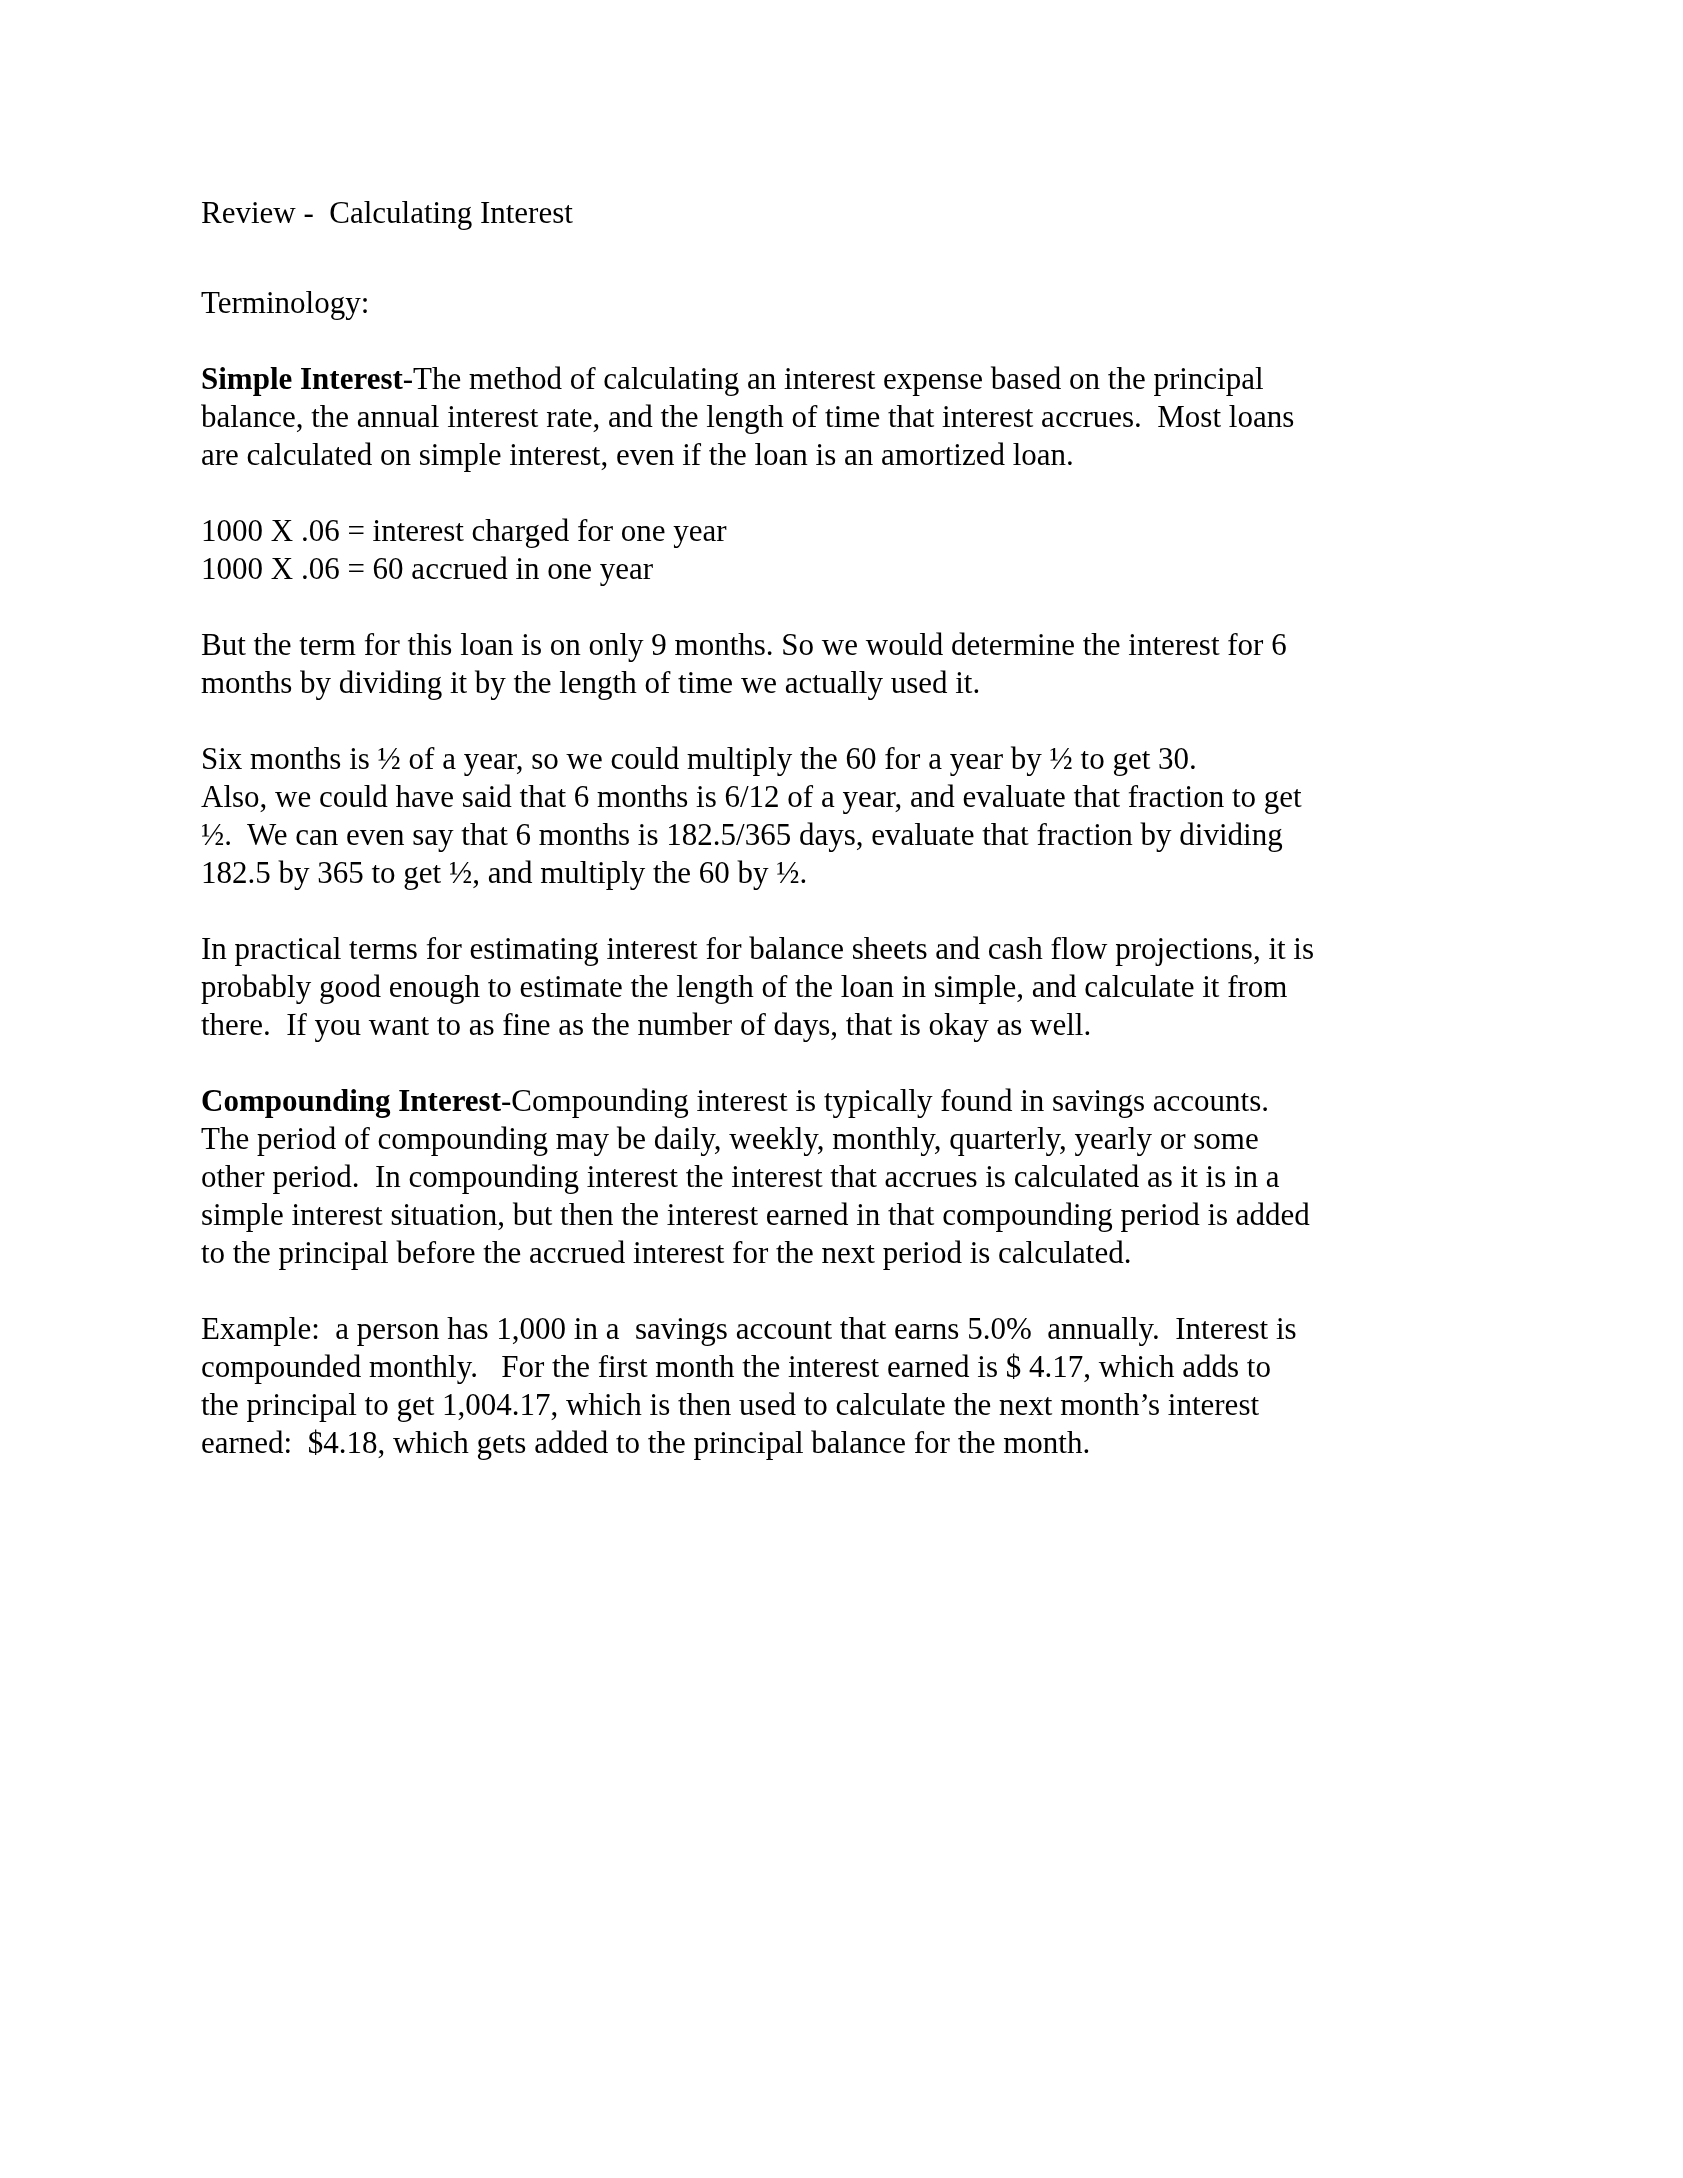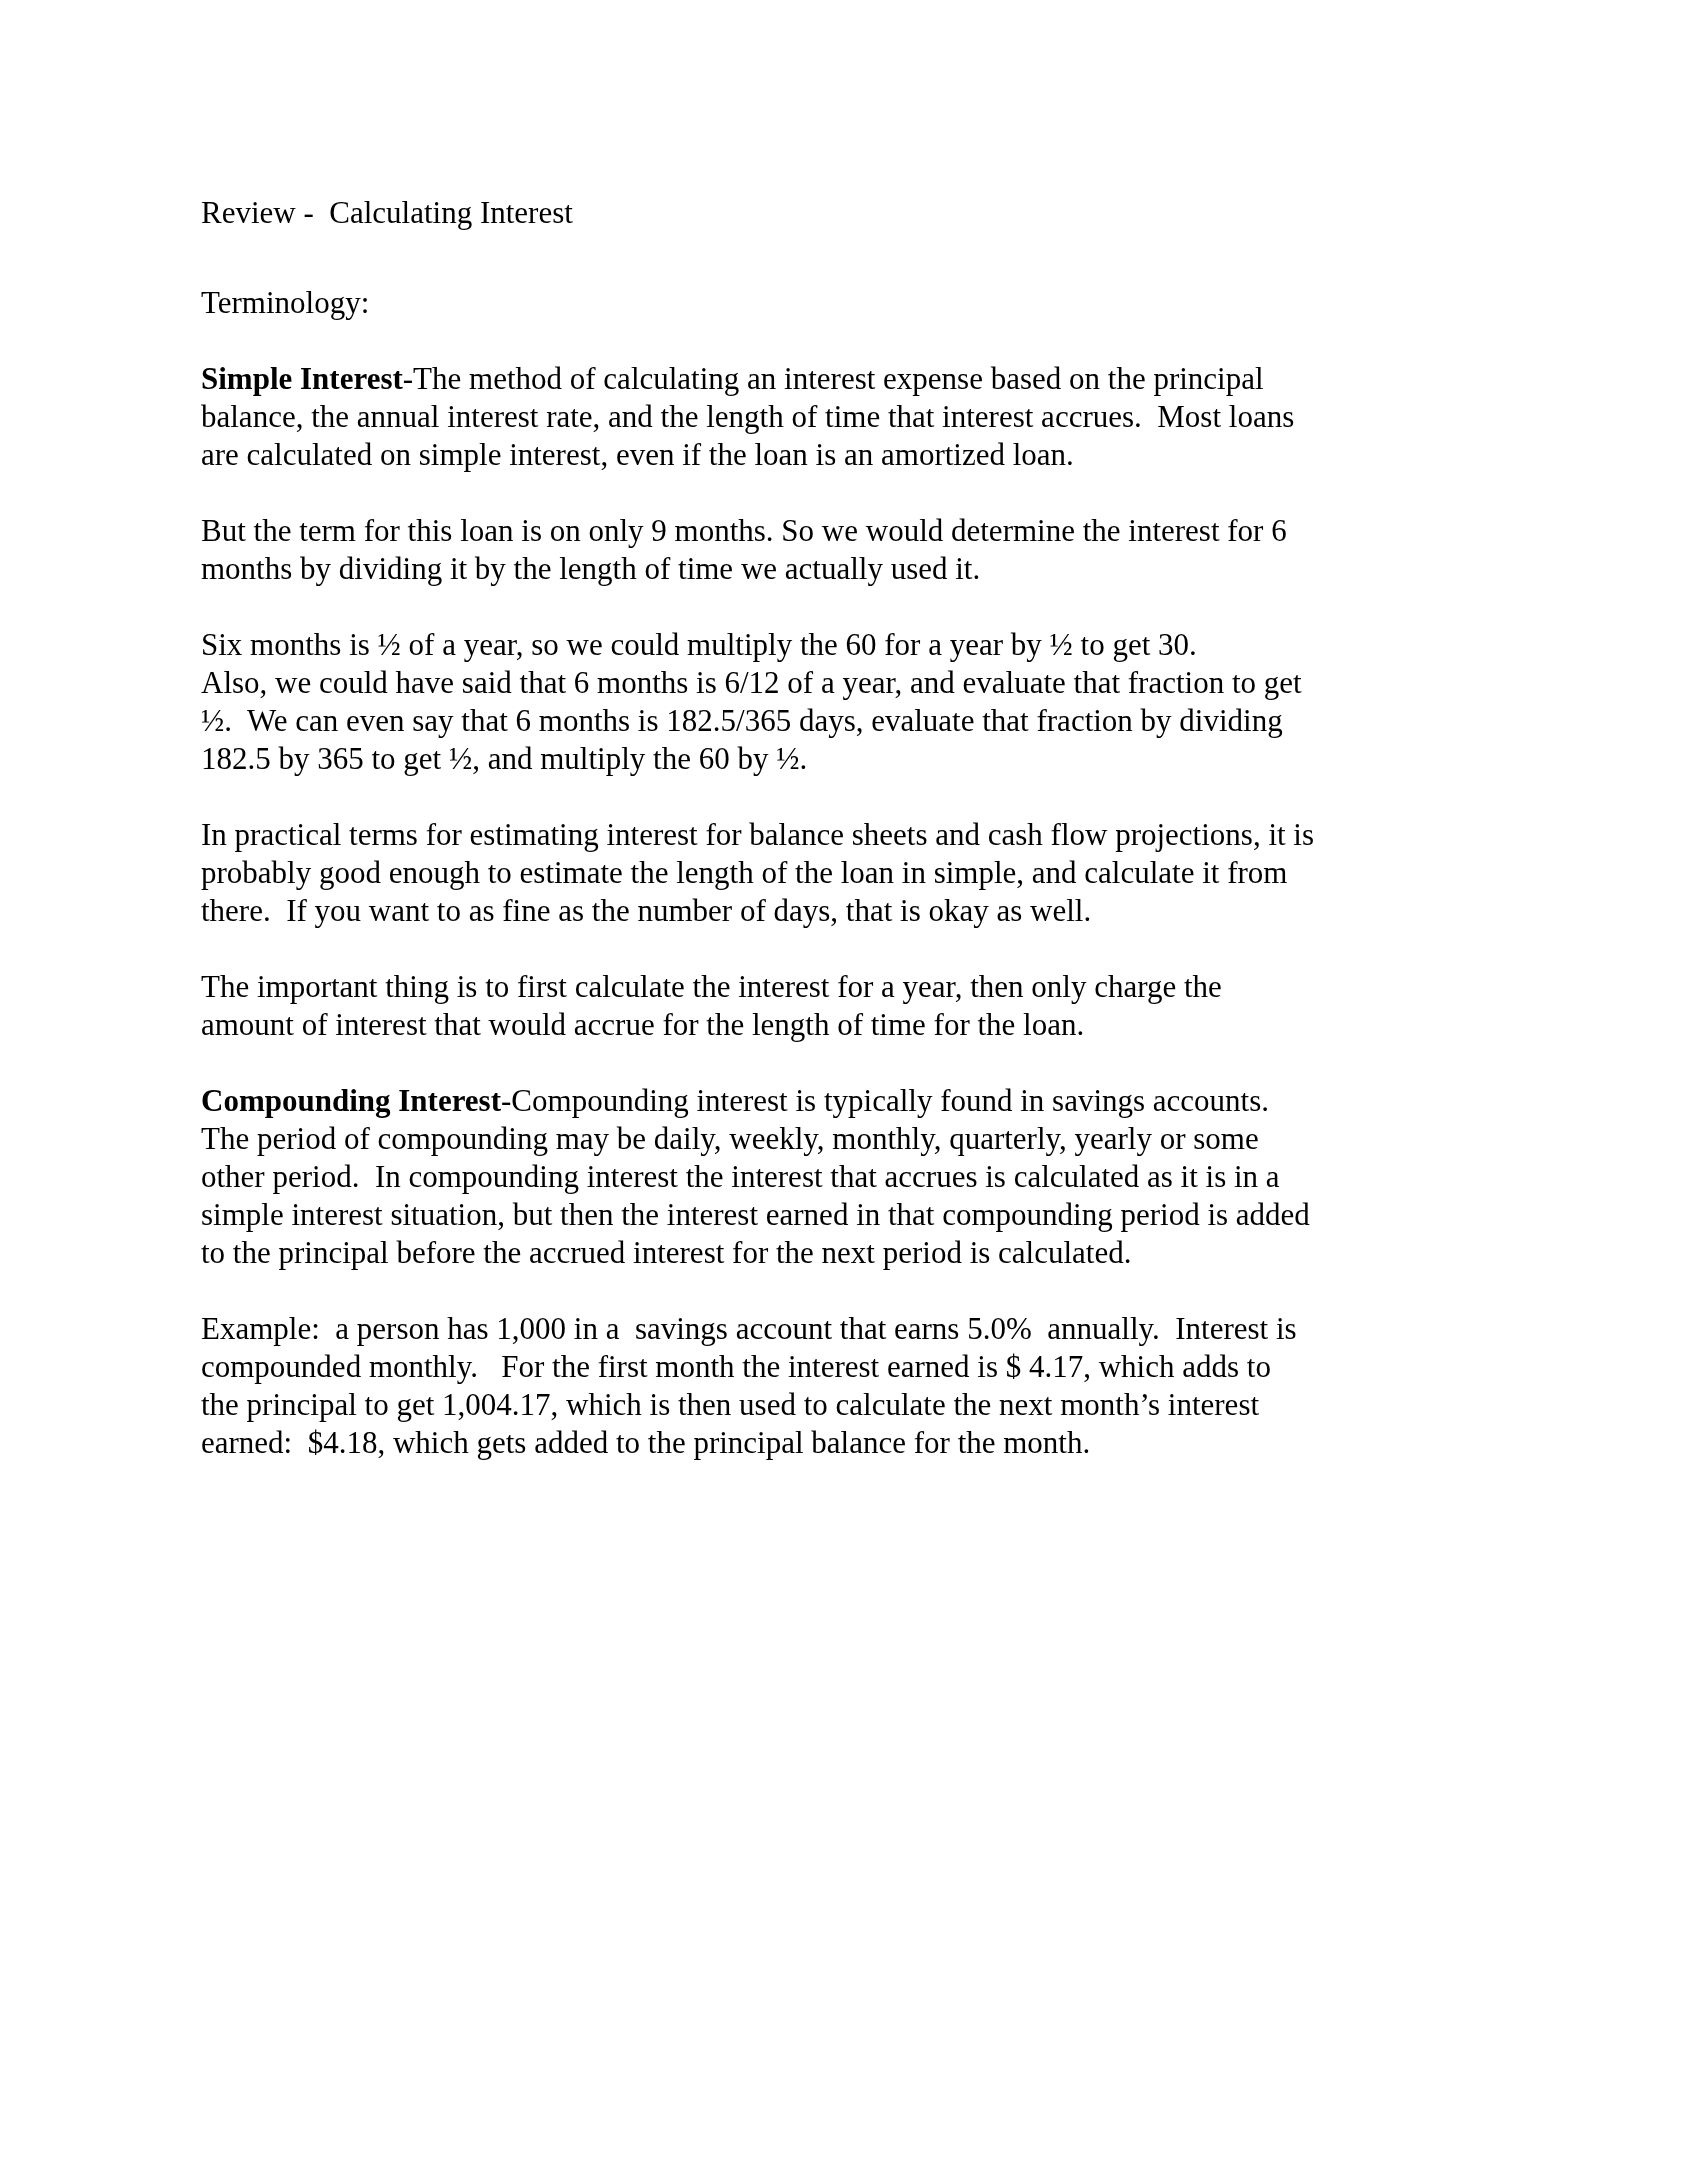--- a/index.html
+++ b/index.html
@@ -49,35 +49,35 @@
 
   <p class="doc-text doc-title">Review -  Calculating Interest</p>
 
   <p class="doc-text heading-gap">Terminology:</p>
 
   <p class="doc-text para-gap"><span class="bold-term">Simple Interest</span><span>-The method of calculating an interest expense based on the principal
 balance, the annual interest rate, and the length of time that interest accrues.  Most loans
 are calculated on simple interest, even if the loan is an amortized loan.</span></p>
 
 
+  <p class="doc-text para-gap">1000 X .06 = interest charged for one year
+1000 X .06 = 60 accrued in one year</p>
 
   <p class="doc-text para-gap">But the term for this loan is on only 9 months. So we would determine the interest for 6
 months by dividing it by the length of time we actually used it.</p>
 
   <p class="doc-text para-gap">Six months is ½ of a year, so we could multiply the 60 for a year by ½ to get 30.
 Also, we could have said that 6 months is 6/12 of a year, and evaluate that fraction to get
 ½.  We can even say that 6 months is 182.5/365 days, evaluate that fraction by dividing
 182.5 by 365 to get ½, and multiply the 60 by ½.</p>
 
   <p class="doc-text para-gap">In practical terms for estimating interest for balance sheets and cash flow projections, it is
 probably good enough to estimate the length of the loan in simple, and calculate it from
 there.  If you want to as fine as the number of days, that is okay as well.</p>
 
-  <p class="doc-text para-gap">The important thing is to first calculate the interest for a year, then only charge the
-amount of interest that would accrue for the length of time for the loan.</p>
 
   <p class="doc-text para-gap"><span class="bold-term">Compounding Interest</span><span>-Compounding interest is typically found in savings accounts.
 The period of compounding may be daily, weekly, monthly, quarterly, yearly or some
 other period.  In compounding interest the interest that accrues is calculated as it is in a
 simple interest situation, but then the interest earned in that compounding period is added
 to the principal before the accrued interest for the next period is calculated.</span></p>
 
   <p class="doc-text para-gap">Example:  a person has 1,000 in a  savings account that earns 5.0%  annually.  Interest is
 compounded monthly.   For the first month the interest earned is $ 4.17, which adds to
 the principal to get 1,004.17, which is then used to calculate the next month’s interest

